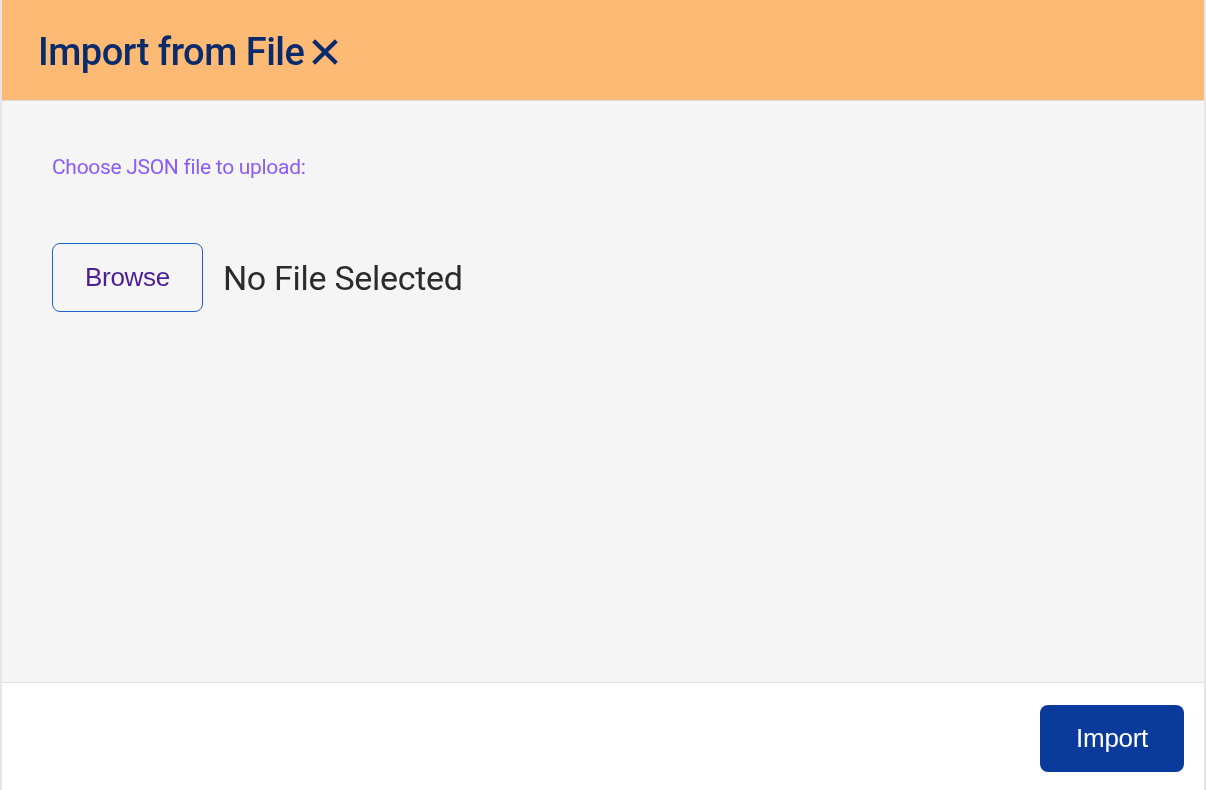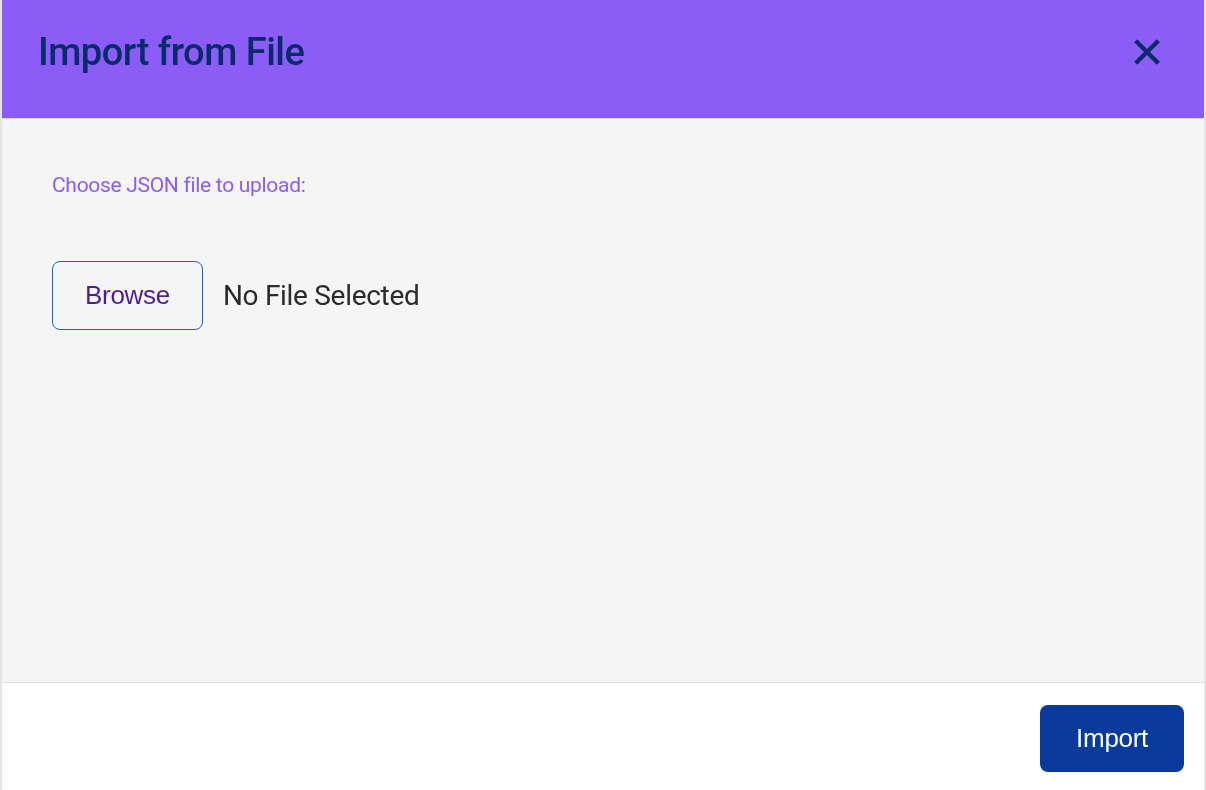--- a/index.html
+++ b/index.html
@@ -19,25 +19,24 @@
     .modal {
       width: 1206px;
       height: 790px;
       display: flex;
       flex-direction: column;
       border-left: 2px solid #e5e5e5;
       border-right: 2px solid #e5e5e5;
     }
 
     .modal-header {
-      background: #8b5cf6;
+      background: #fdba74;
       display: flex;
       align-items: center;
-      justify-content: space-between;
-      padding: 30px 36px 44px 36px;
+      padding: 30px 36px 26px 36px;
       border-bottom: 1px solid #dcdcdc;
     }
 
     .modal-title {
       color: #0a2b6b;
       font-size: 38px;
       font-weight: 500;
       letter-spacing: -0.5px;
     }
 
@@ -86,21 +85,21 @@
       padding: 18px 32px;
       color: #4c1d95;
       font-size: 26px;
       font-weight: 400;
       cursor: pointer;
       letter-spacing: -0.3px;
     }
 
     .file-status {
       color: #2b2b2b;
-      font-size: 28px;
+      font-size: 34px;
       font-weight: 400;
       letter-spacing: -0.3px;
     }
 
     .modal-footer {
       background: #ffffff;
       display: flex;
       justify-content: flex-end;
       align-items: center;
       padding: 22px 20px 18px 36px;

